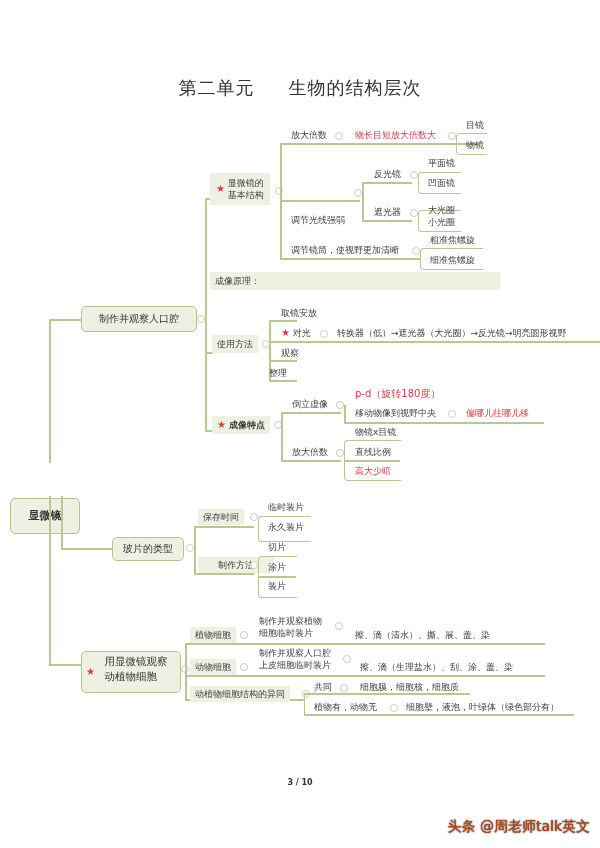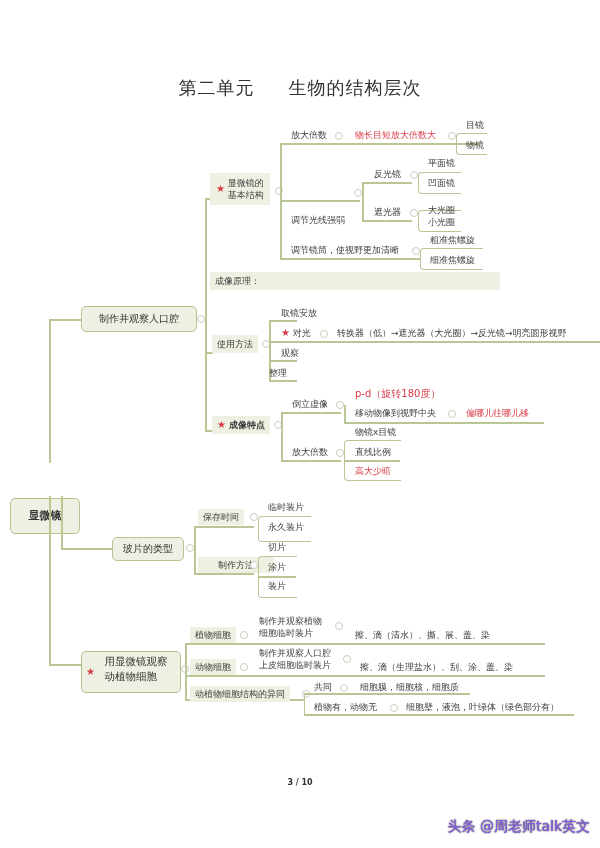--- a/index.html
+++ b/index.html
@@ -14,21 +14,21 @@
   .red { color:#d83a45; }
   .node { background:#eef0e2; font-size:9px; color:#3d3d3d; white-space:nowrap; line-height:12px; padding:3px 5px; }
   .rnode { background:#eef0e3; border:1.5px solid #b5c48e; border-radius:5px; color:#333; text-align:center; }
   .line { position:absolute; background:#b8c794; }
   .h { height:1.5px; }
   .v { width:1.5px; }
   .bracket { position:absolute; border-left:1.5px solid #b8c794; border-top:1.5px solid #b8c794; border-bottom:1.5px solid #b8c794; border-radius:4px 0 0 4px; }
   .dot { position:absolute; width:6px; height:6px; border:1px solid #c9cfbf; border-radius:50%; background:#fff; }
   .star { color:#d83a45; font-size:10px; }
   .page { left:0; width:600px; top:778px; text-align:center; font-size:8px; font-weight:bold; color:#333; }
-  .wm { right:10px; top:818px; font-size:14px; color:#8b5cf6; text-shadow:0 0 2px #555, 0 0 1px #333; }
+  .wm { right:10px; top:818px; font-size:14px; color:#c2410c; text-shadow:0 0 2px #555, 0 0 1px #333; }
 </style>
 </head>
 <body>
 
 <div class="abs title">
   <span>第二单元</span><span class="t2">生物的结构层次</span>
 </div>
 
 <div class="abs rnode" style="left:10px;top:462px;width:68px;height:34px;line-height:34px;font-size:11px;font-weight:bold;margin-top:36px;">
   <span>显微镜</span>

